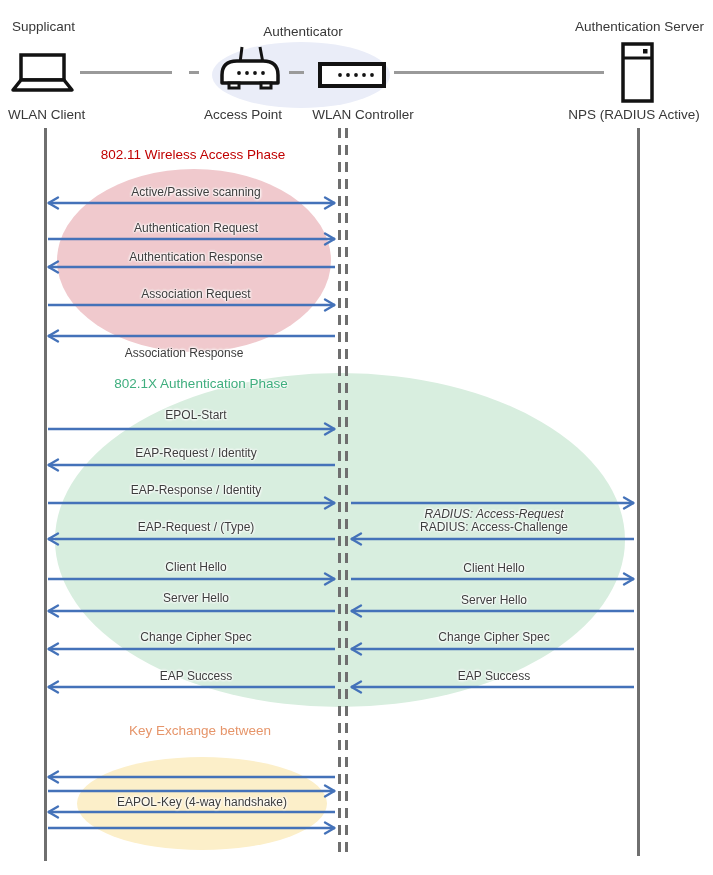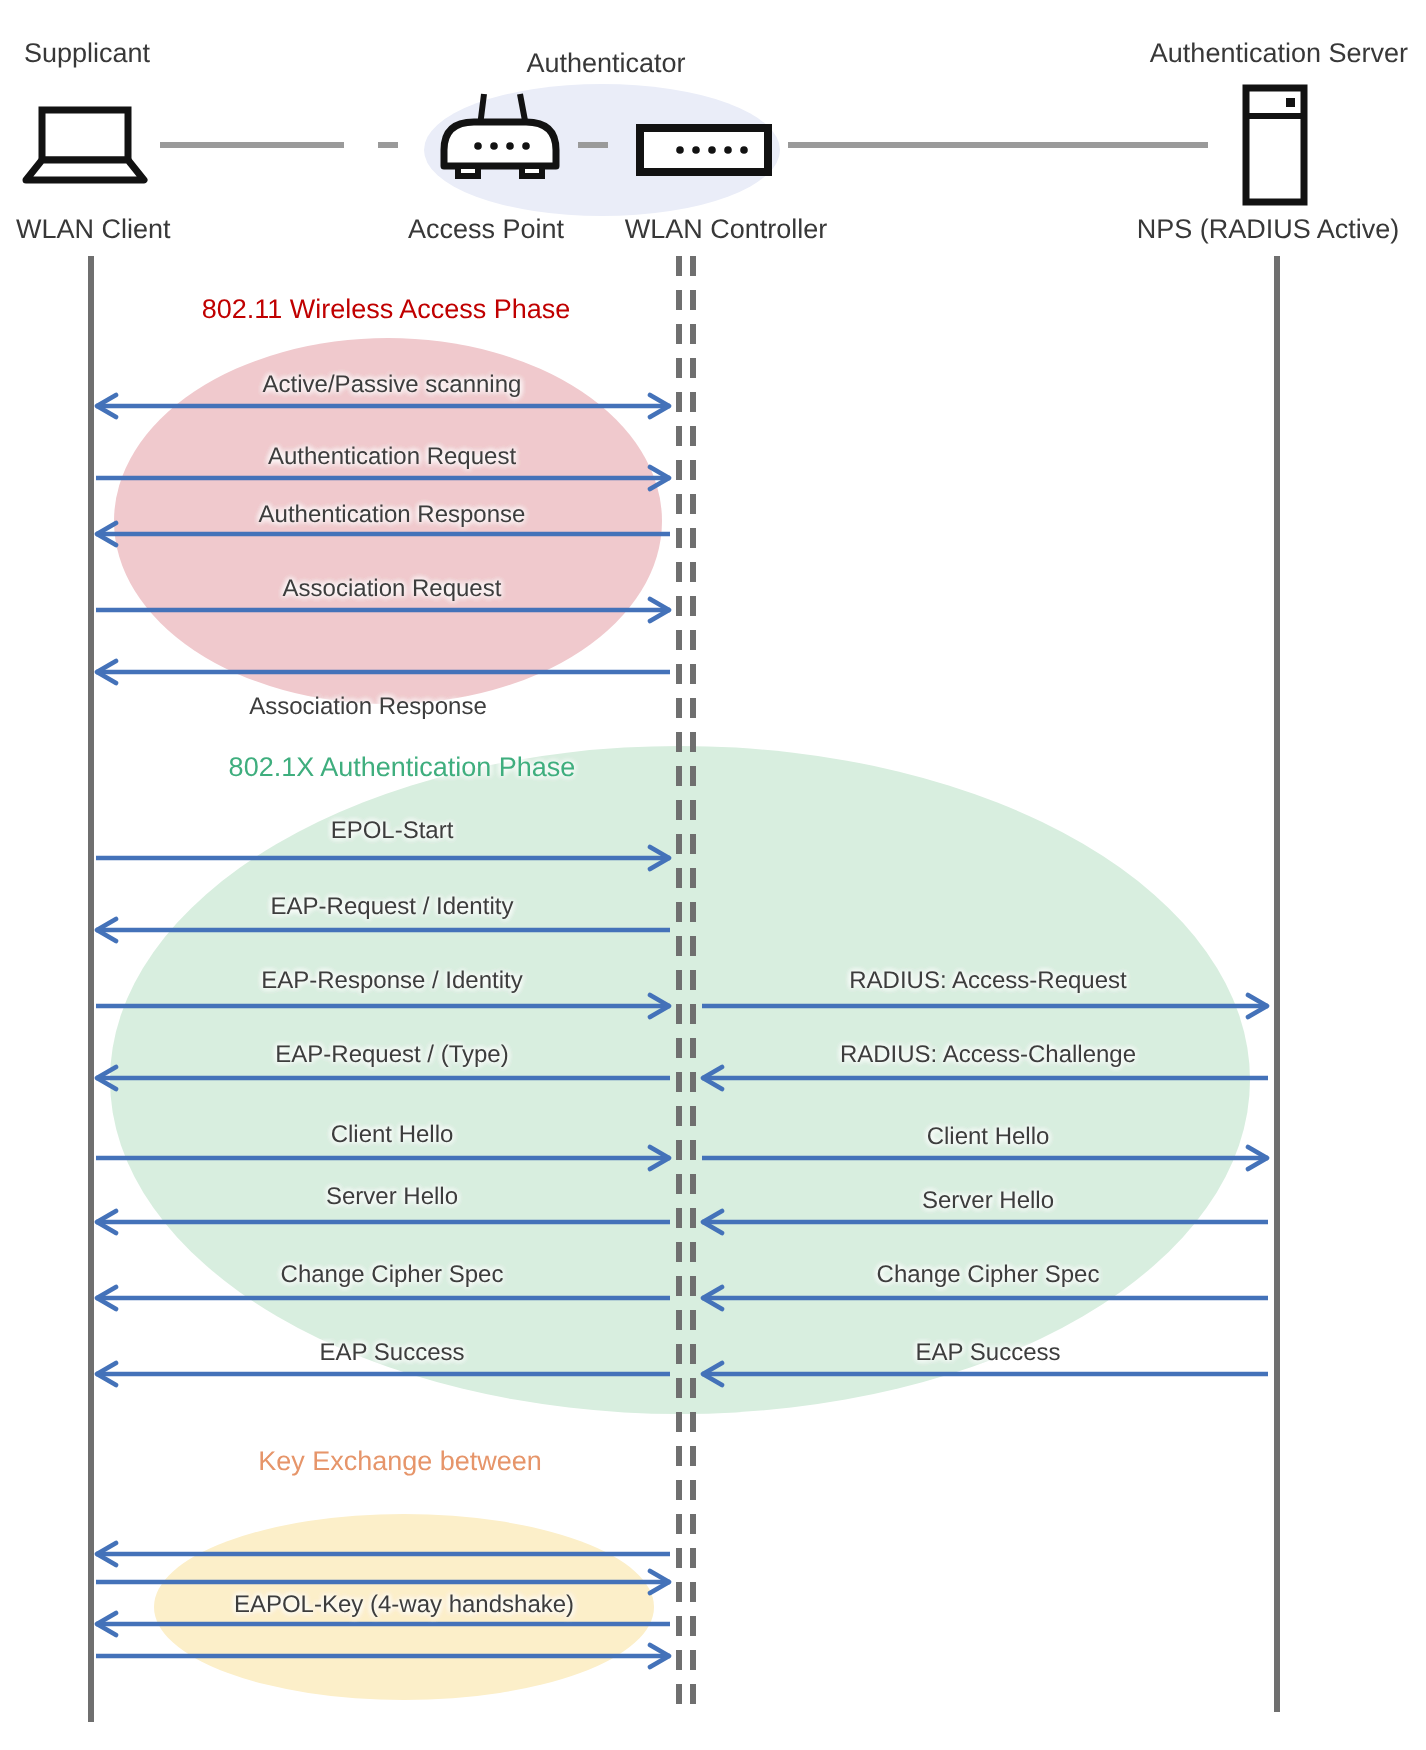--- a/index.html
+++ b/index.html
@@ -149,21 +149,21 @@
           <polyline points="11,1.5 1.5,7 11,12.5" fill="none" stroke="#4472B9" stroke-width="2.3" stroke-linecap="round" stroke-linejoin="round"></polyline>
         </svg>
       </div>
       <div class="abs msg-label" style="left: 196px; top: 482px;">EAP-Response / Identity</div>
       <div class="abs" style="left: 47px; top: 496px;">
         <svg width="289" height="14">
           <line x1="1" y1="7" x2="288" y2="7" stroke="#4472B9" stroke-width="2.3"></line>
           <polyline points="278,1.5 287.5,7 278,12.5" fill="none" stroke="#4472B9" stroke-width="2.3" stroke-linecap="round" stroke-linejoin="round"></polyline>
         </svg>
       </div>
-      <div class="abs msg-label" style="left: 494px; top: 482px;">RADIUS: Access-Request</div>
+      <div class="abs msg-label" style="left: 494px; top: 506px; font-style: italic;">RADIUS: Access-Request</div>
       <div class="abs" style="left: 350px; top: 496px;">
         <svg width="285" height="14">
           <line x1="1" y1="7" x2="284" y2="7" stroke="#4472B9" stroke-width="2.3"></line>
           <polyline points="274,1.5 283.5,7 274,12.5" fill="none" stroke="#4472B9" stroke-width="2.3" stroke-linecap="round" stroke-linejoin="round"></polyline>
         </svg>
       </div>
       <div class="abs msg-label" style="left: 196px; top: 519px;">EAP-Request / (Type)</div>
       <div class="abs" style="left: 47px; top: 532px;">
         <svg width="289" height="14">
           <line x1="1" y1="7" x2="288" y2="7" stroke="#4472B9" stroke-width="2.3"></line>

